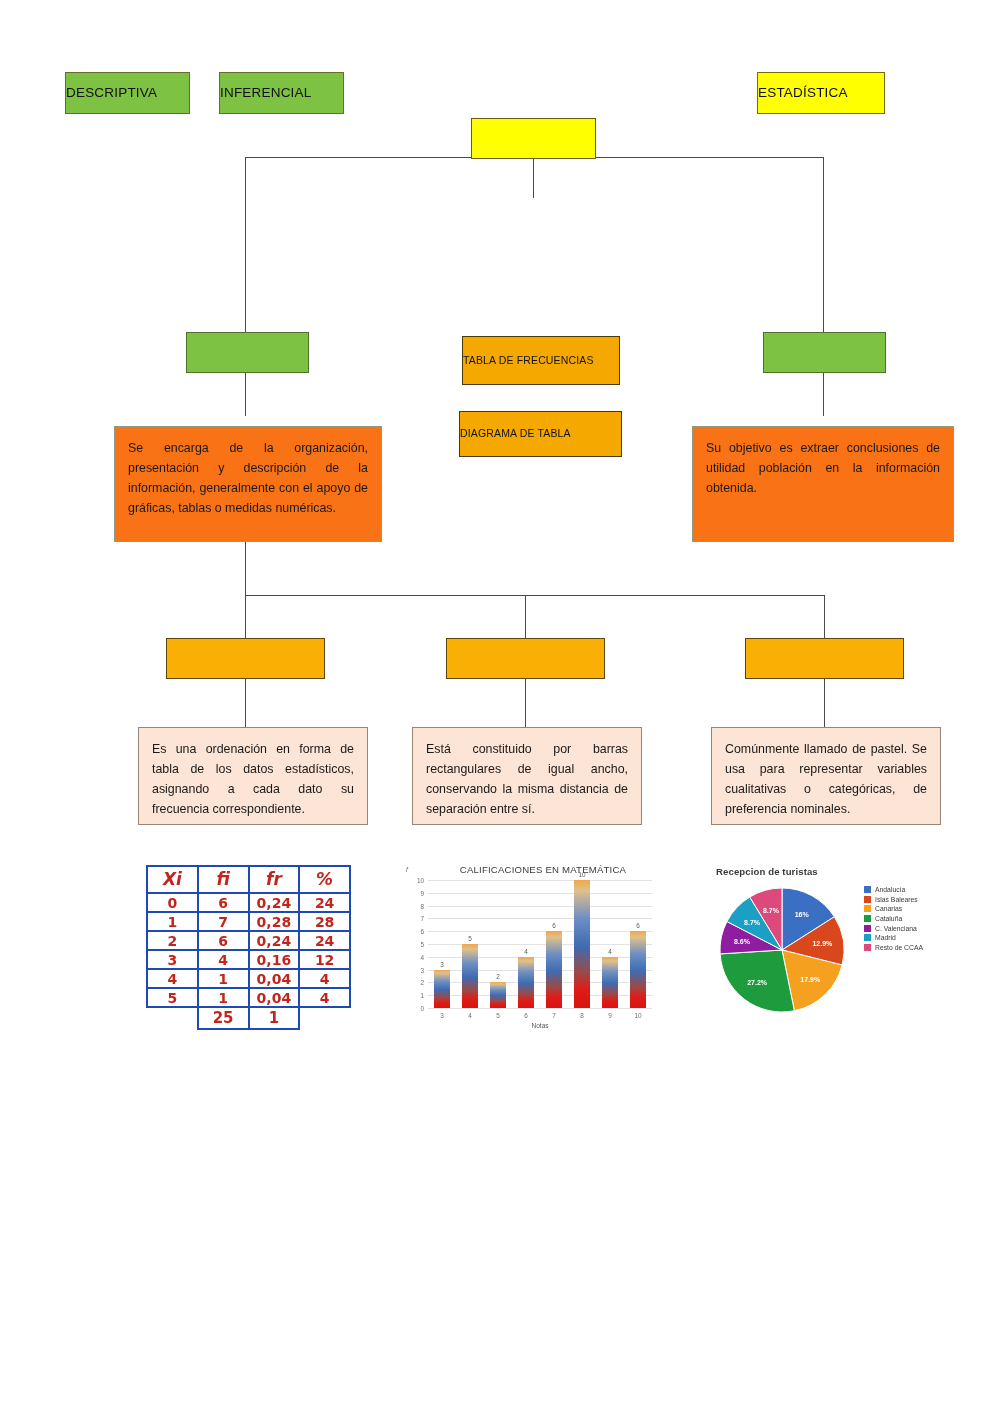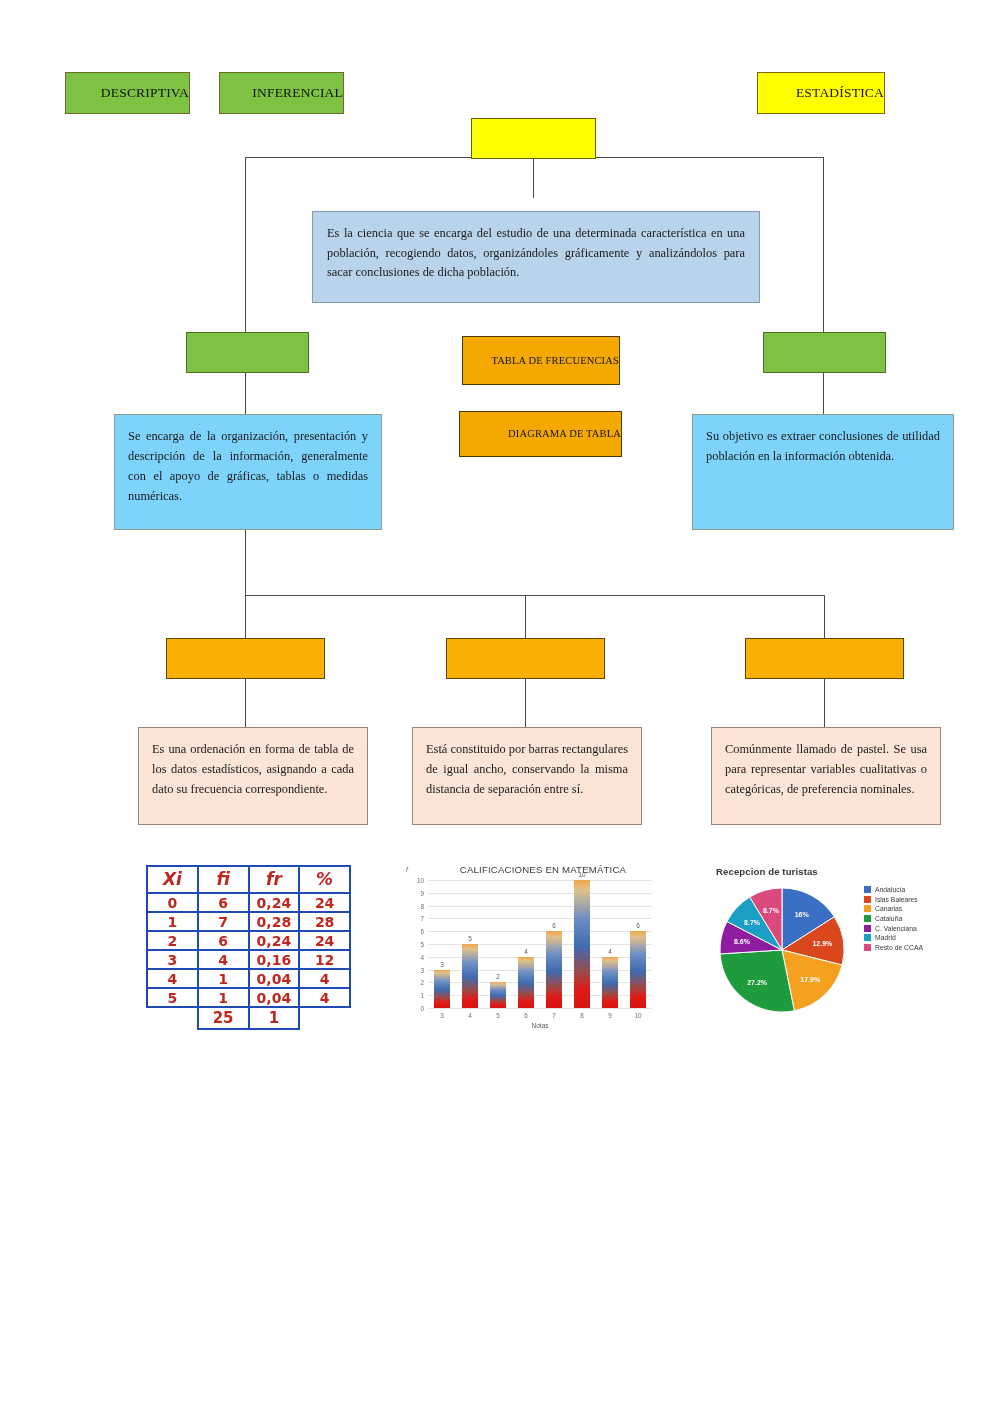--- a/index.html
+++ b/index.html
@@ -17,24 +17,23 @@
     background: #ffffff;
     overflow: hidden;
   }
 
   
   .box {
     position: absolute;
     box-sizing: border-box;
     display: flex;
     align-items: center;
-    justify-content: flex-end;
+    justify-content: flex-start;
     text-align: center;
     line-height: 1.45;
-    font-family: Liberation Serif, serif;
   }
   .tag-green {
     background: #7DC242;
     border: 1px solid #6b6b2a;
     color: #111111;
     font-size: 13.5px;
     letter-spacing: 0.2px;
   }
   .tag-yellow {
     background: #FFFF00;
@@ -67,28 +66,29 @@
     background: #B9D3EA;
     border: 1px solid #7e9cb8;
     color: #1a1a1a;
     font-size: 12.4px;
     text-align: justify;
     display: block;
     padding: 12px 14px 10px 14px;
     line-height: 1.58;
   }
   .desc-green {
-    background: #7dd3fc;
+    background: #f97316;
     border: 1px solid #8d9d83;
     color: #1a1a1a;
     font-size: 12.4px;
     text-align: justify;
     display: block;
     padding: 11px 13px;
     line-height: 1.62;
+    margin-top: 12px;
   }
   .desc-peach {
     background: #FCE4D6;
     border: 1px solid #9a8476;
     color: #1a1a1a;
     font-size: 12.4px;
     text-align: justify;
     display: block;
     padding: 11px 13px;
     line-height: 1.62;
@@ -247,23 +247,20 @@
   </div>
 
   <div class="box tag-yellow" style="left:757px; top:72px; width:128px; height:42px;">
     <span>ESTADÍSTICA</span>
   </div>
 
   <div class="box plain-yellow" style="left:471px; top:118px; width:125px; height:41px;">
     <span></span>
   </div>
 
-  <div class="box desc-blue" style="left:312px; top:211px; width:448px; height:92px;">
-    <p>Es la ciencia que se encarga del estudio de una determinada característica en una población, recogiendo datos, organizándoles gráficamente y analizándolos para sacar conclusiones de dicha población.</p>
-  </div>
 
   <div class="box plain-green" style="left:186px; top:332px; width:123px; height:41px;">
     <span></span>
   </div>
 
   <div class="box plain-green" style="left:763px; top:332px; width:123px; height:41px;">
     <span></span>
   </div>
 
   <div class="box desc-green" style="left:114px; top:414px; width:268px; height:116px;">

